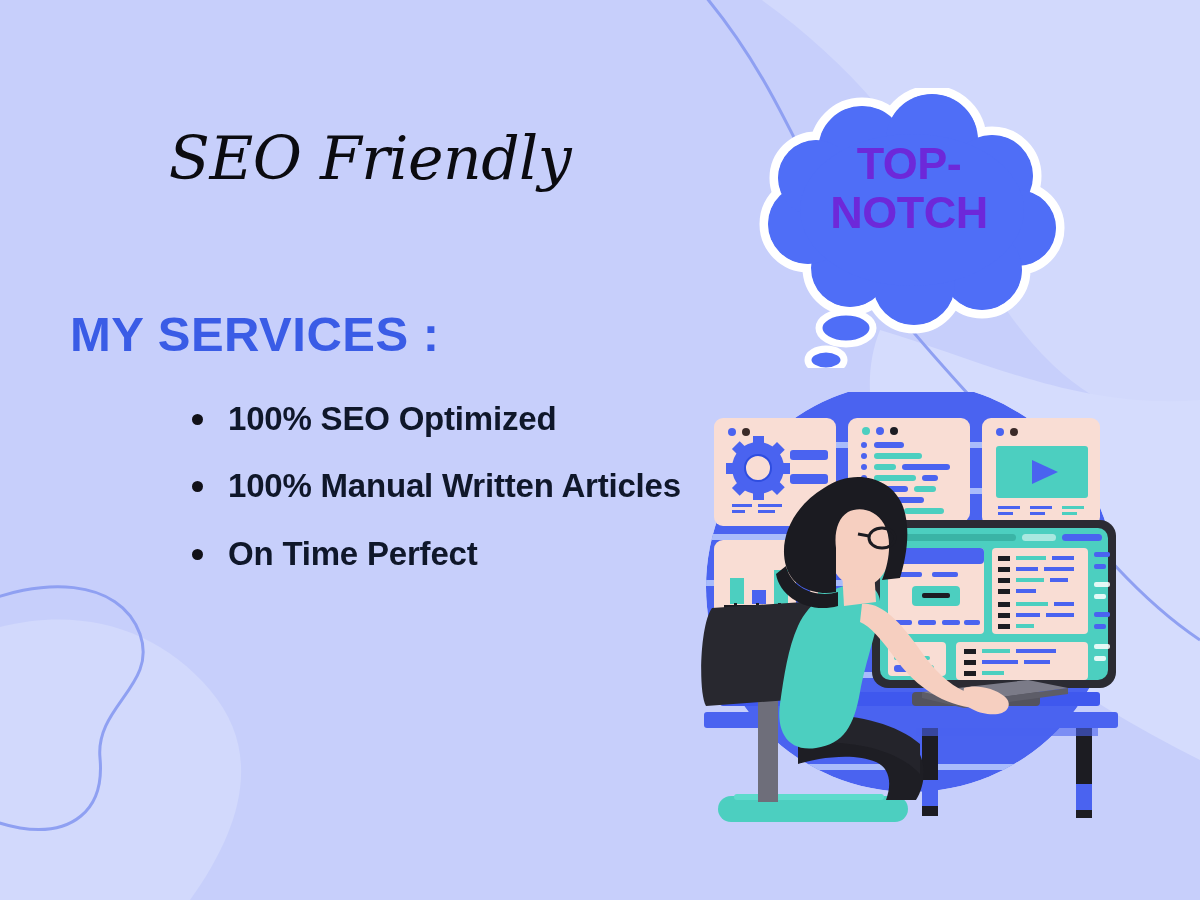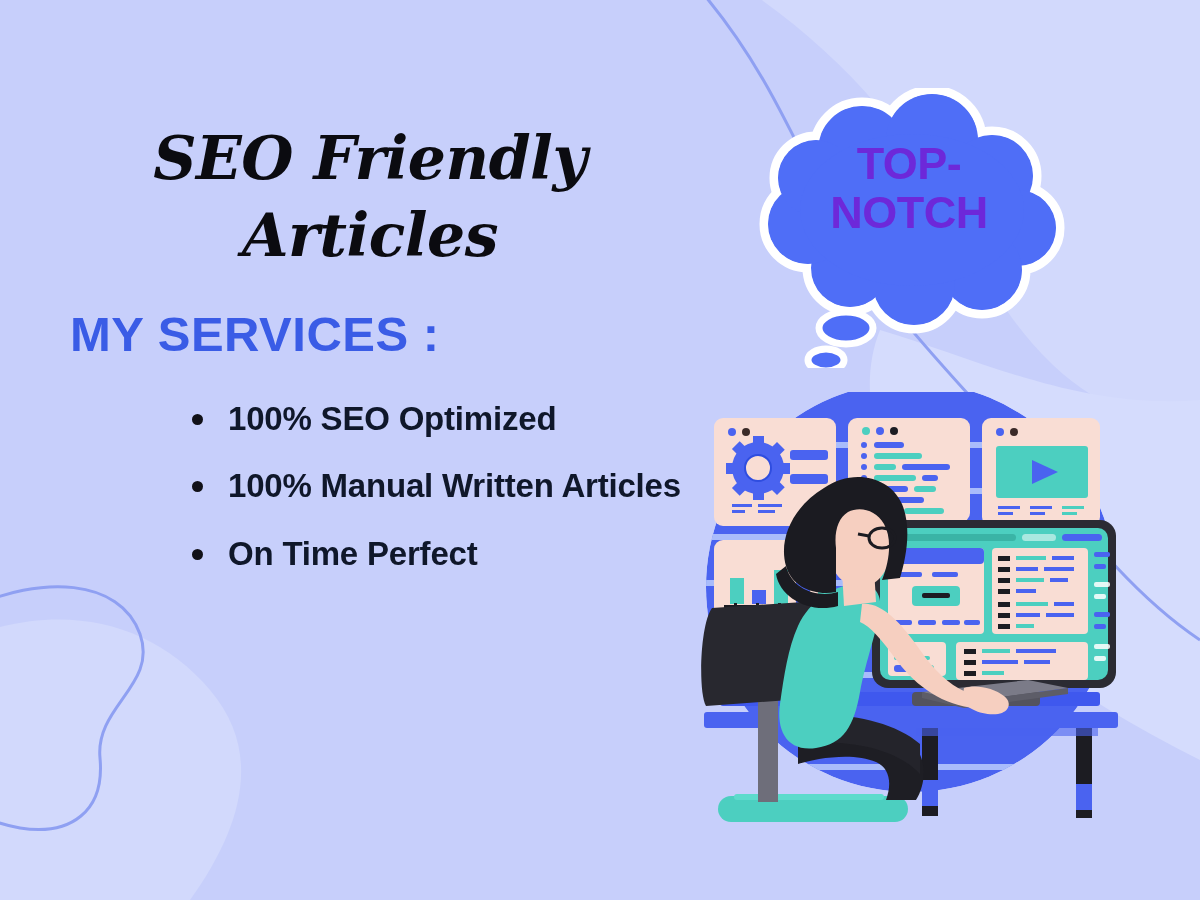--- a/index.html
+++ b/index.html
@@ -31,21 +31,21 @@
   }
 
   
   .headline {
     position: absolute;
     left: 60px;
     top: 92px;
     width: 620px;
     text-align: center;
     font-family: "DejaVu Serif", "Liberation Serif", serif;
-    font-weight: 700;
+    font-weight: 400;
     font-style: italic;
     font-size: 60px;
     line-height: 1.28;
     color: #0b0b10;
     letter-spacing: -0.5px;
     margin-top: 28px;
   }
   .headline .l2 { display: block; }
 
   
@@ -144,21 +144,20 @@
 
     <path fill="#d2d9fc" d="M-40 640 C 60 600, 150 620, 210 690 C 265 755, 240 830, 190 900
              L -40 900 Z"></path>
 
     <path fill="none" stroke="#8fa0f2" stroke-width="3" d="M-30 608 C 40 575, 120 578, 140 634 C 158 685, 95 706, 100 758
              C 105 812, 70 836, 20 828 C -25 820, -40 800, -50 790"></path>
   </svg>
 
   <h1 class="headline">
     <span>SEO Friendly</span>
-    <span class="l2">Articles</span>
   </h1>
 
   <div class="services-heading">MY SERVICES :</div>
 
   <ul class="service-list">
     <li class="service-item">
       <span>100% SEO Optimized</span>
     </li>
     <li class="service-item">
       <span>100% Manual Written Articles</span>

